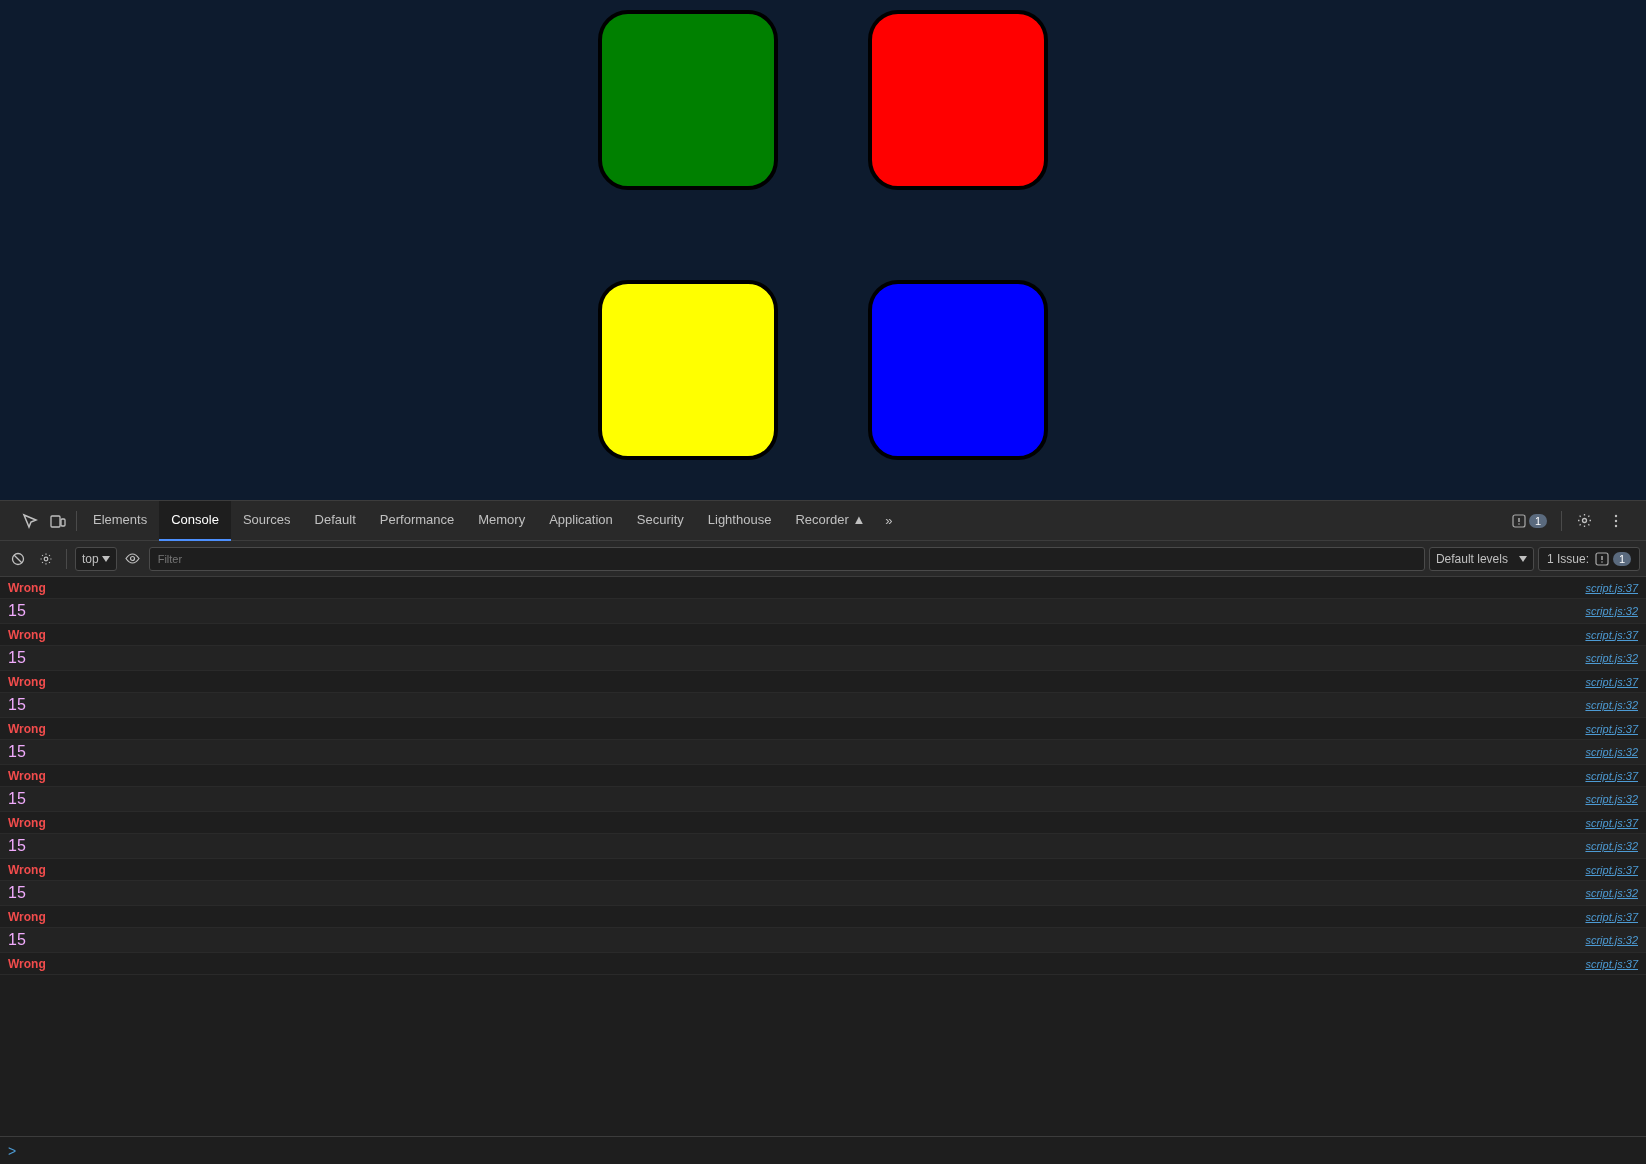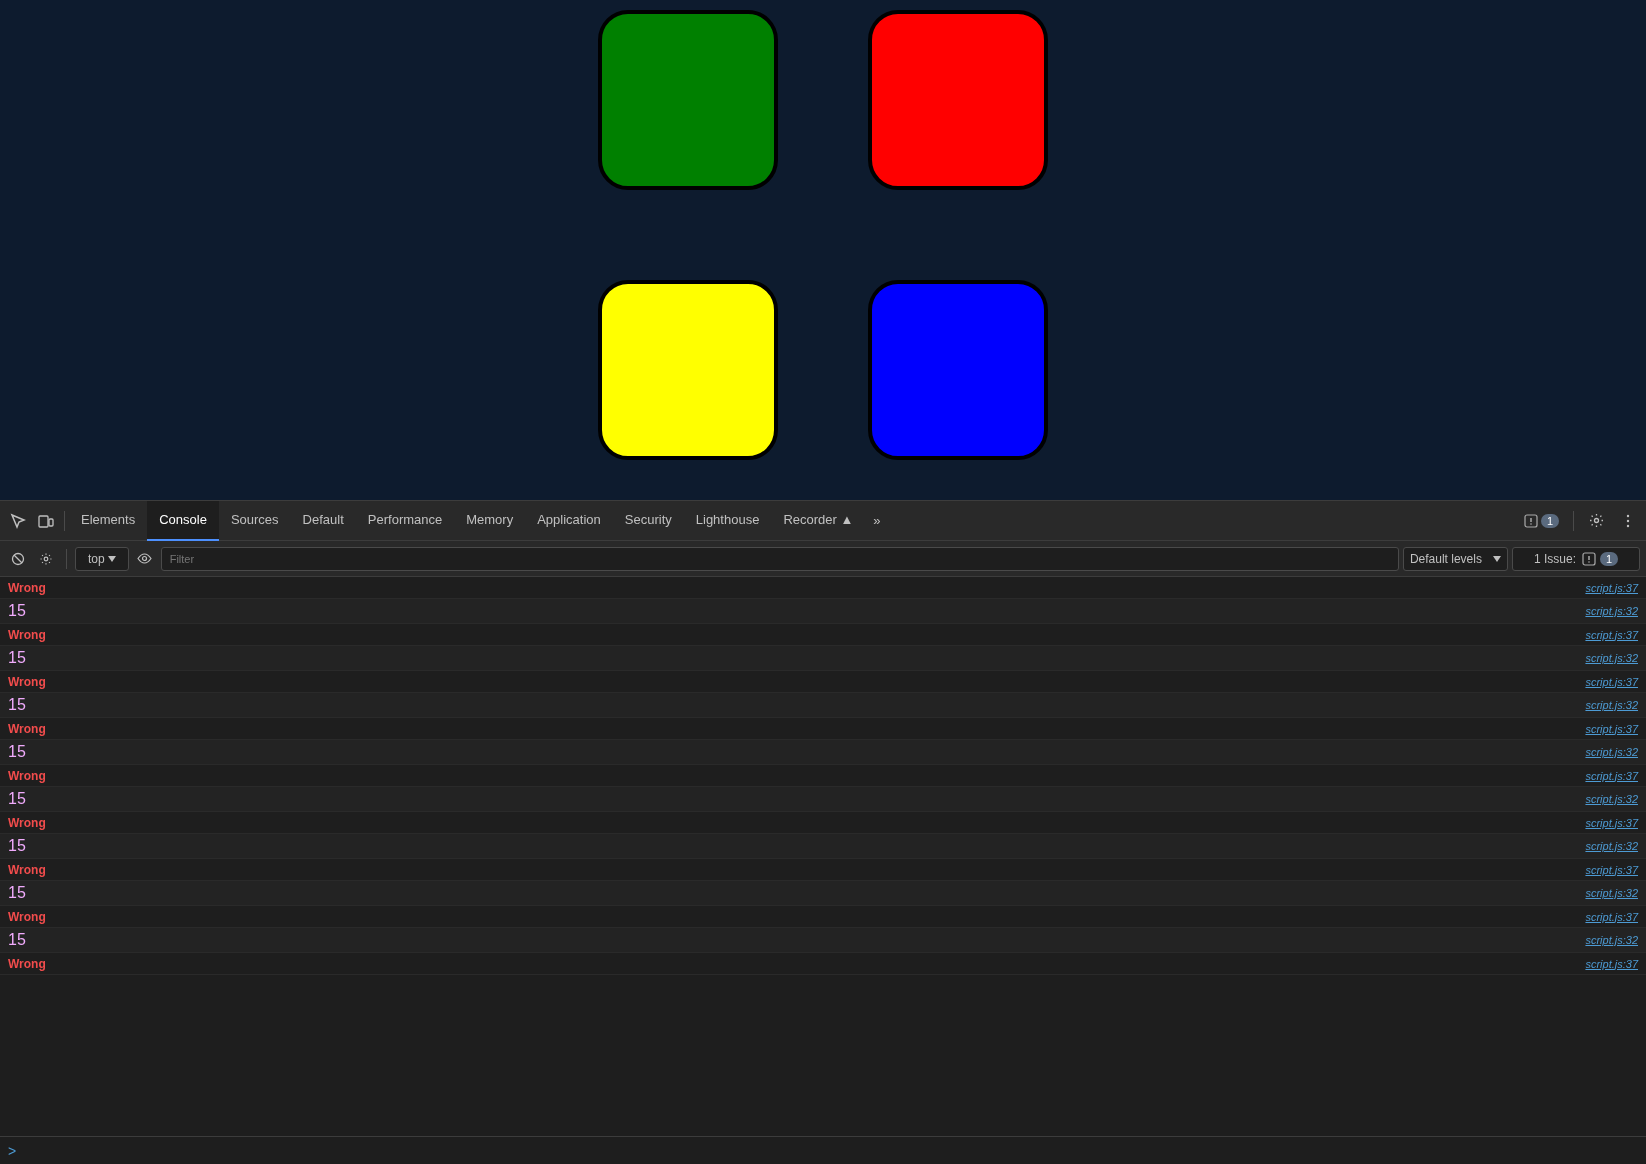--- a/index.html
+++ b/index.html
@@ -44,21 +44,21 @@
       border-top: 1px solid #3c3c3c;
     }
 
     
     #devtools-tabs {
       display: flex;
       align-items: center;
       background: #292929;
       height: 40px;
       border-bottom: 1px solid #3c3c3c;
-      padding: 0 4px;
+      padding: 0 16px;
       gap: 0;
     }
 
     .devtools-icon-btn {
       width: 28px;
       height: 28px;
       display: flex;
       align-items: center;
       justify-content: center;
       border: none;
@@ -146,21 +146,21 @@
       cursor: pointer;
       color: #c0c0c0;
       font-size: 13px;
       border-radius: 3px;
     }
 
     .context-selector {
       display: flex;
       align-items: center;
       gap: 3px;
-      padding: 2px 12px;
+      padding: 2px 6px;
       border: 1px solid #4a4a4a;
       border-radius: 3px;
       background: #1e1e1e;
       cursor: pointer;
       color: #c0c0c0;
       font-size: 12px;
       height: 24px;
     }
 
     #filter-input {
@@ -187,21 +187,21 @@
       color: #c0c0c0;
       font-size: 12px;
       height: 24px;
       white-space: nowrap;
     }
 
     .issues-btn {
       display: flex;
       align-items: center;
       gap: 4px;
-      padding: 2px 21px;
+      padding: 2px 8px;
       border: 1px solid #4a4a4a;
       border-radius: 3px;
       background: #1e1e1e;
       cursor: pointer;
       color: #c0c0c0;
       font-size: 12px;
       height: 24px;
       white-space: nowrap;
     }
 

